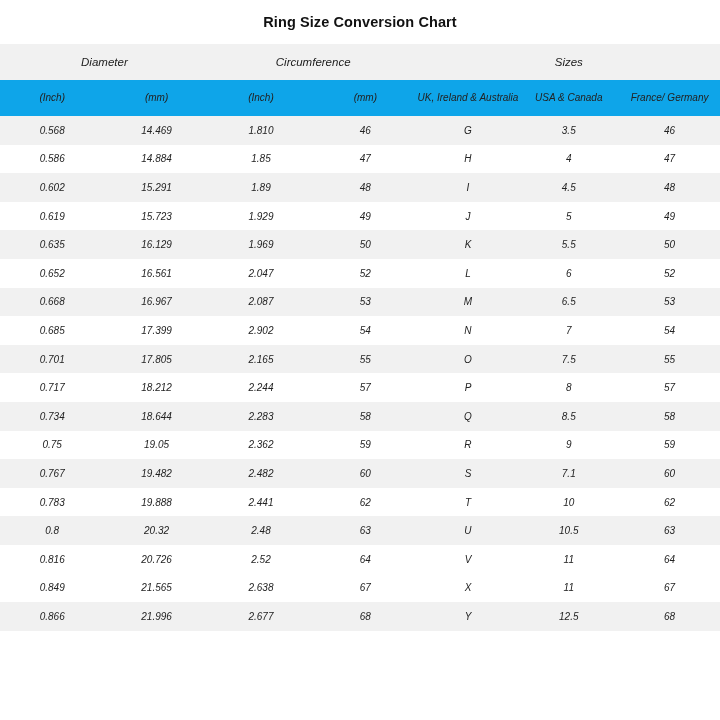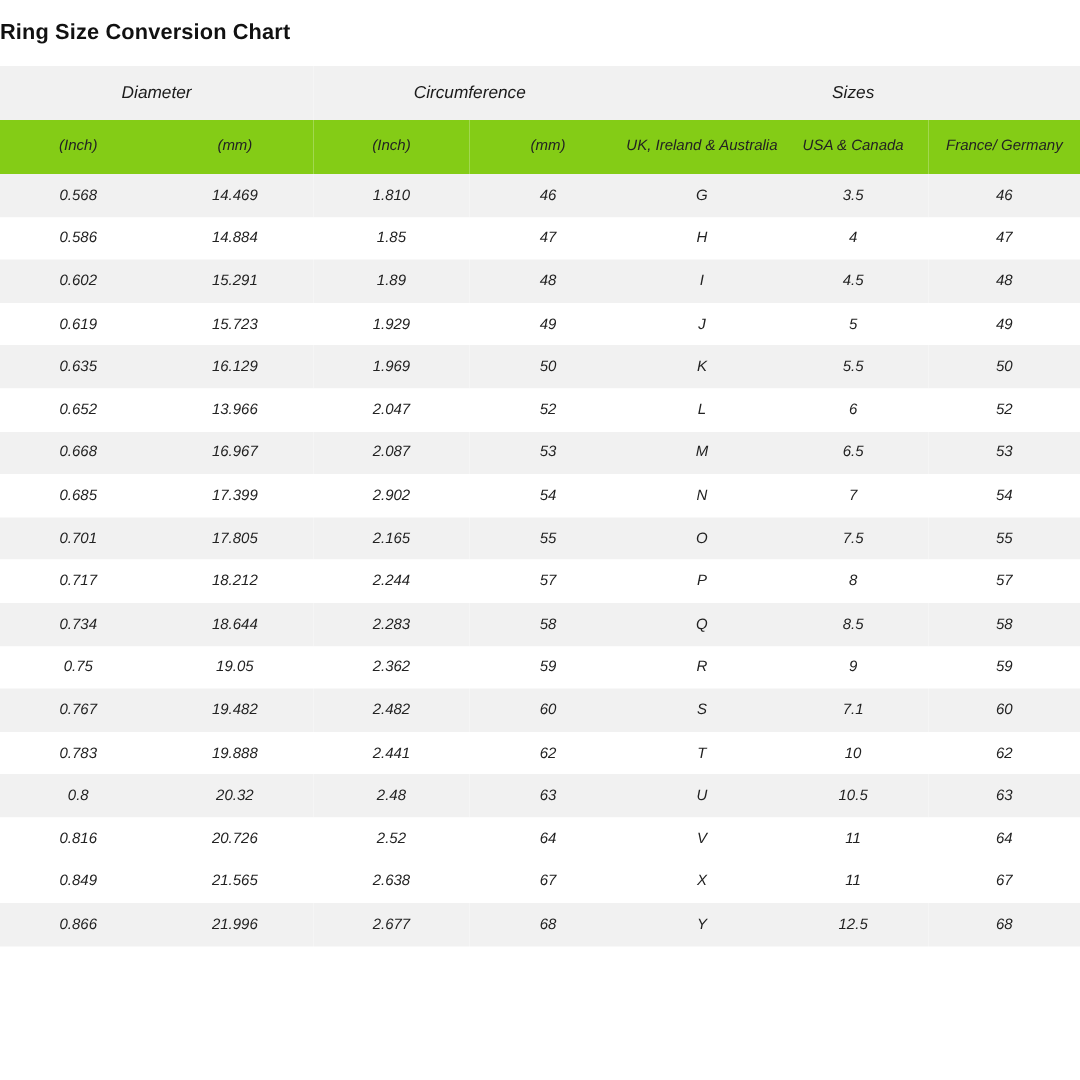--- a/index.html
+++ b/index.html
@@ -14,21 +14,21 @@
     color: #1a1a1a;
     overflow: hidden;
   }
   .page {
     width: 720px;
     height: 720px;
     position: relative;
     box-sizing: border-box;
   }
   .chart-title {
-    text-align: left;
+    text-align: center;
     font-size: 14.5px;
     font-weight: bold;
     color: #111111;
     padding-top: 14px;
     padding-bottom: 14px;
     letter-spacing: 0.1px;
   }
   table.conv {
     width: 720px;
     border-collapse: collapse;
@@ -46,21 +46,21 @@
     height: 36px;
     font-size: 11.5px;
     font-weight: bold;
     color: #1a1a1a;
     background: #f1f1f1;
   }
   .sub-row th {
     height: 36px;
     font-size: 10px;
     color: #222222;
-    background: #84cc16;
+    background: #0ea5e9;
     line-height: 1.25;
     padding-left: 3px;
     padding-right: 3px;
   }
   tbody tr {
     height: 28.6px;
   }
   tbody tr.odd td {
     background: #f1f1f1;
   }
@@ -153,21 +153,21 @@
           <td>0.635</td>
           <td>16.129</td>
           <td>1.969</td>
           <td>50</td>
           <td>K</td>
           <td>5.5</td>
           <td>50</td>
         </tr>
         <tr class="even">
           <td>0.652</td>
-          <td>13.966</td>
+          <td>16.561</td>
           <td>2.047</td>
           <td>52</td>
           <td>L</td>
           <td>6</td>
           <td>52</td>
         </tr>
         <tr class="odd">
           <td>0.668</td>
           <td>16.967</td>
           <td>2.087</td>

